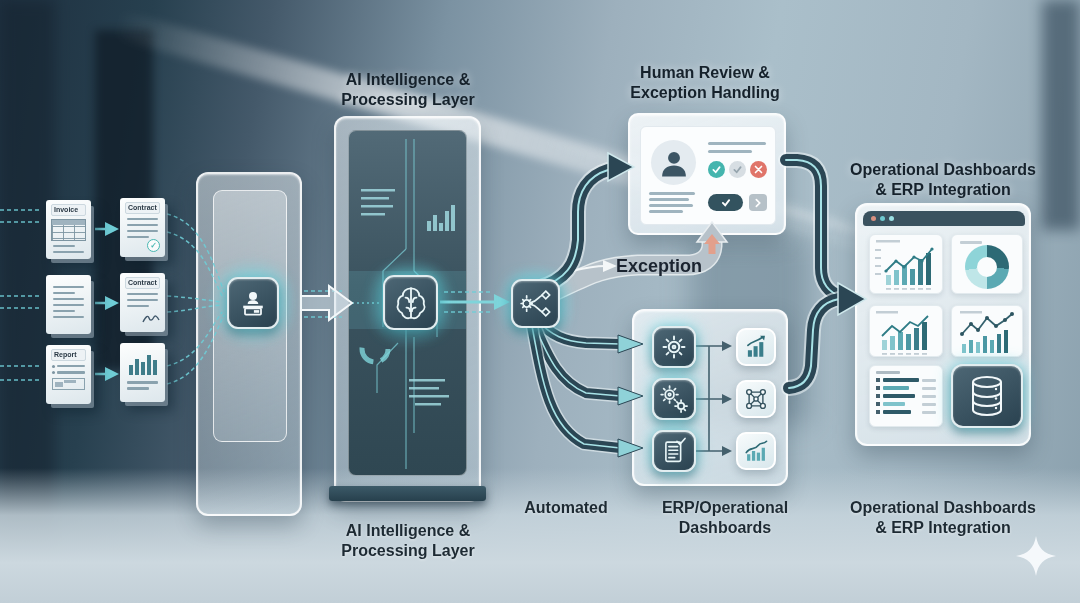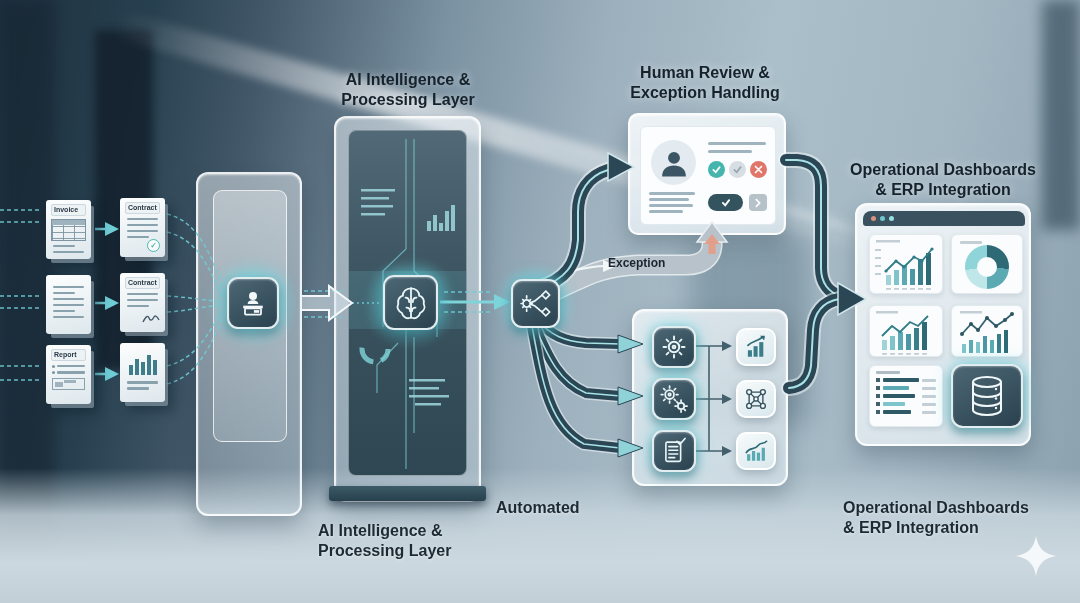--- a/index.html
+++ b/index.html
@@ -10,22 +10,22 @@
   .bg-base{inset:0;background:linear-gradient(100deg,#1e3040 0%,#27404f 13%,#44596a 23%,#7b92a2 38%,#9db0bd 52%,#aabfca 66%,#a3b7c3 82%,#8aa0ad 100%);}
   .bg-pillar1{left:95px;top:30px;width:58px;height:340px;background:#101c27;opacity:.75;filter:blur(5px);}
   .bg-pillar2{left:0;top:0;width:55px;height:603px;background:#15232f;opacity:.55;filter:blur(7px);}
   .bg-streak{left:120px;top:10px;width:860px;height:28px;background:linear-gradient(90deg,rgba(255,255,255,0),rgba(255,255,255,.8) 35%,rgba(255,255,255,.25) 72%,transparent);transform:rotate(16deg);transform-origin:left top;filter:blur(4px);opacity:.8;}
   .bg-streak2{left:540px;top:135px;width:430px;height:9px;background:linear-gradient(90deg,rgba(255,255,255,0),rgba(255,255,255,.7),transparent);transform:rotate(16deg);transform-origin:left top;filter:blur(3px);opacity:.4;}
   .bg-rightdark{left:1042px;top:0;width:38px;height:230px;background:#3c5161;opacity:.7;filter:blur(7px);}
   .bg-middark{left:690px;top:235px;width:120px;height:190px;background:rgba(66,92,108,.35);filter:blur(14px);}
   .bg-floor{left:0;top:468px;width:1080px;height:135px;background:linear-gradient(180deg,rgba(195,210,219,0) 0%,rgba(199,213,221,.85) 35%,#ccd8df 70%,#c2cfd7 100%);}
   
   .ttl{font-size:16px;font-weight:700;color:#16222c;text-align:center;line-height:20px;text-shadow:0 0 8px rgba(255,255,255,.55);}
-  .lbl{font-size:16px;font-weight:700;color:#1d2a33;line-height:20px;text-shadow:0 1px 3px rgba(255,255,255,.5);}
-  .exc{font-size:12px;font-weight:700;color:#1b2430;text-align:left;}
+  .lbl{font-size:16px;font-weight:700;color:#1d2a33;text-align:center;line-height:20px;text-shadow:0 1px 3px rgba(255,255,255,.5);}
+  .exc{font-size:18px;font-weight:700;color:#1b2430;text-align:right;}
   
   .glass{background:linear-gradient(160deg,rgba(240,246,249,.5),rgba(203,218,226,.32));border:2px solid rgba(255,255,255,.85);border-radius:12px;box-shadow:0 10px 22px rgba(25,45,60,.28), inset 0 1px 2px rgba(255,255,255,.6);}
   .glass-inner{border:1.5px solid rgba(255,255,255,.75);border-radius:9px;background:linear-gradient(160deg,rgba(250,253,254,.35),rgba(210,224,231,.18));}
   
   .node{display:flex;align-items:center;justify-content:center;background:linear-gradient(150deg,#4d6775 0%,#2a4250 100%);border:2px solid rgba(235,245,248,.95);border-radius:11px;box-shadow:0 0 16px rgba(96,216,226,.8),0 5px 10px rgba(15,35,50,.45), inset 0 1px 2px rgba(255,255,255,.35);}
   .lnode{display:flex;align-items:center;justify-content:center;background:linear-gradient(150deg,#f7fbfc 0%,#d8e7ec 100%);border:2px solid #ffffff;border-radius:10px;box-shadow:0 4px 9px rgba(25,45,60,.22);}
   .glow{border-radius:50%;background:radial-gradient(circle,rgba(110,222,232,.6) 0%,rgba(110,222,232,0) 70%);filter:blur(3px);}
   
   .doc{width:45px;height:59px;background:linear-gradient(165deg,#fdfefe,#dde7ec);border-radius:3px;box-shadow:4px 5px 0 -1px rgba(158,175,187,.55),8px 9px 12px rgba(12,30,45,.45);overflow:hidden;}
   .doc .fold{position:absolute;top:0;right:0;width:0;height:0;border-style:solid;border-width:0 10px 10px 0;border-color:#aebfc9 transparent transparent transparent;}
@@ -584,20 +584,24 @@
 
   <div class="abs exc" style="left:608px;top:256px;width:94px;">Exception</div>
 
   <div class="abs lbl" style="left:318px;top:521px;width:180px;">
     <div>AI Intelligence &amp;</div>
     <div>Processing Layer</div>
   </div>
   <div class="abs lbl" style="left:496px;top:498px;width:140px;">
     <div>Automated</div>
   </div>
+  <div class="abs lbl" style="left:645px;top:498px;width:160px;">
+    <div>ERP/Operational</div>
+    <div>Dashboards</div>
+  </div>
   <div class="abs lbl" style="left:843px;top:498px;width:200px;">
     <div>Operational Dashboards</div>
     <div>&amp; ERP Integration</div>
   </div>
 
   <svg class="abs" style="left:1014px;top:534px;" width="44" height="44" viewBox="0 0 44 44">
     <path d="M22,2 C24,14 30,20 42,22 C30,24 24,30 22,42 C20,30 14,24 2,22 C14,20 20,14 22,2 Z" fill="rgba(250,253,255,.88)"></path>
   </svg>
 
 </div>

